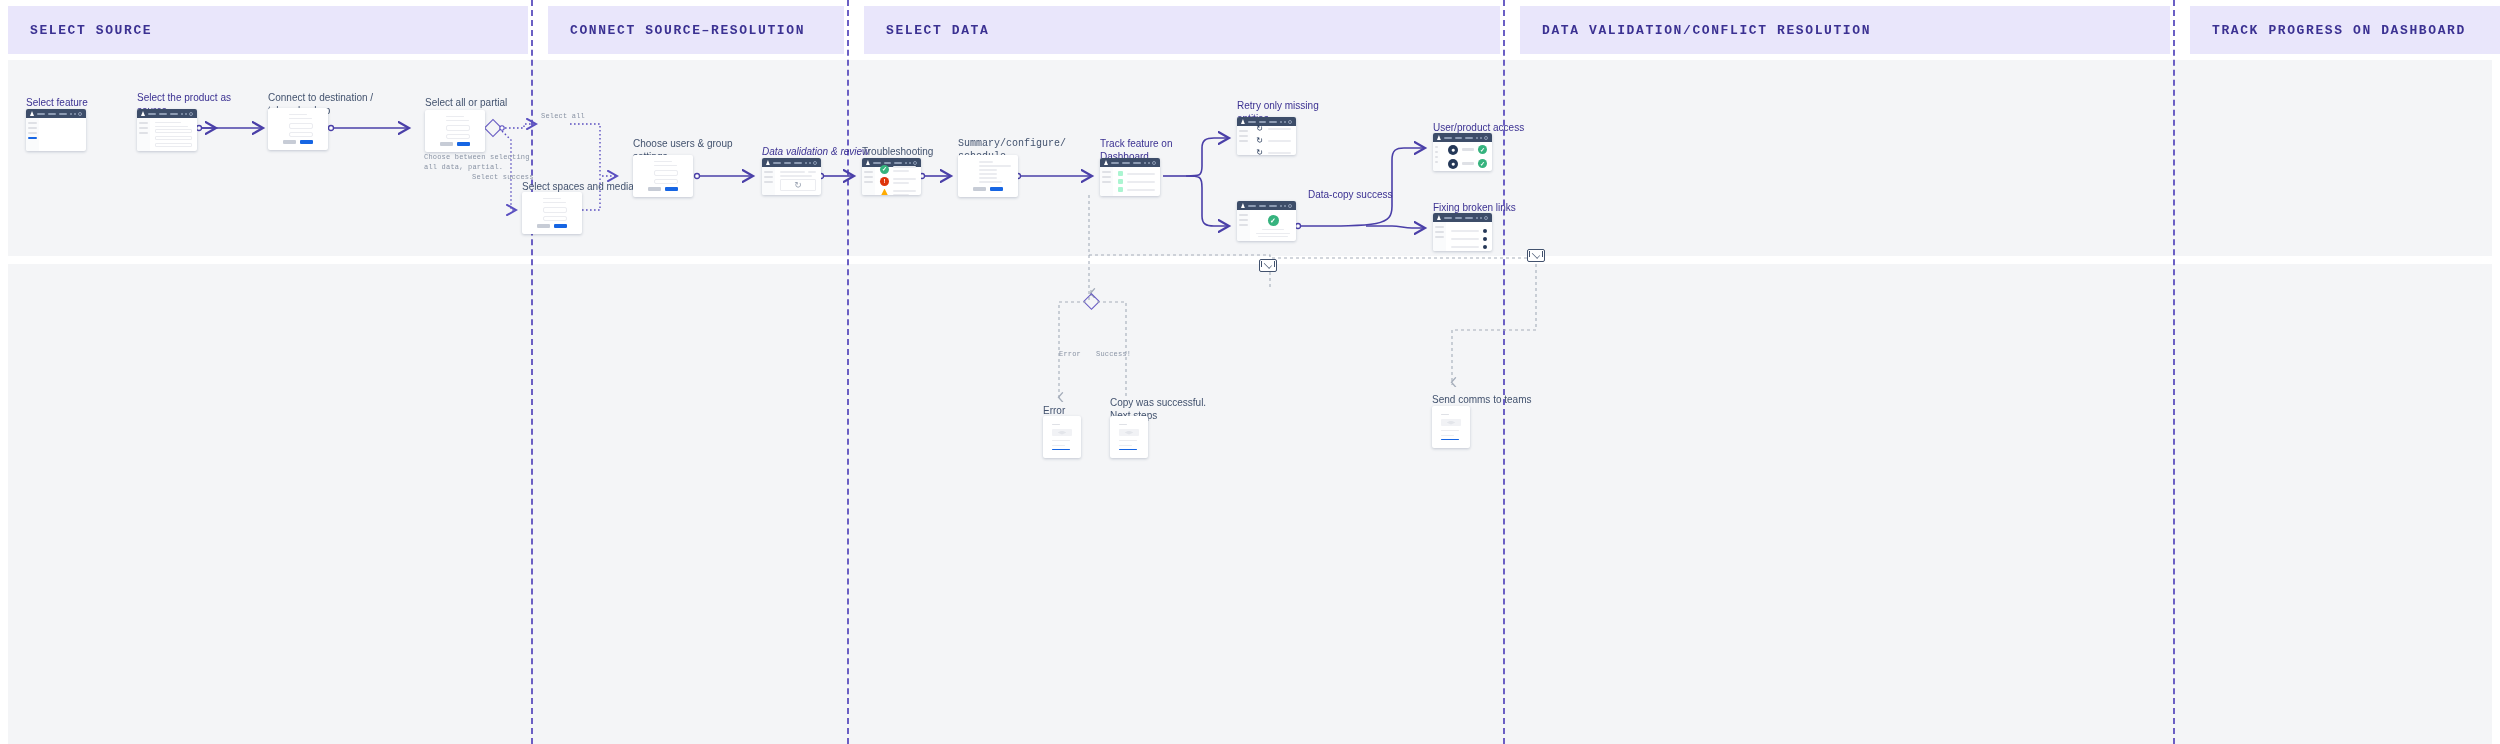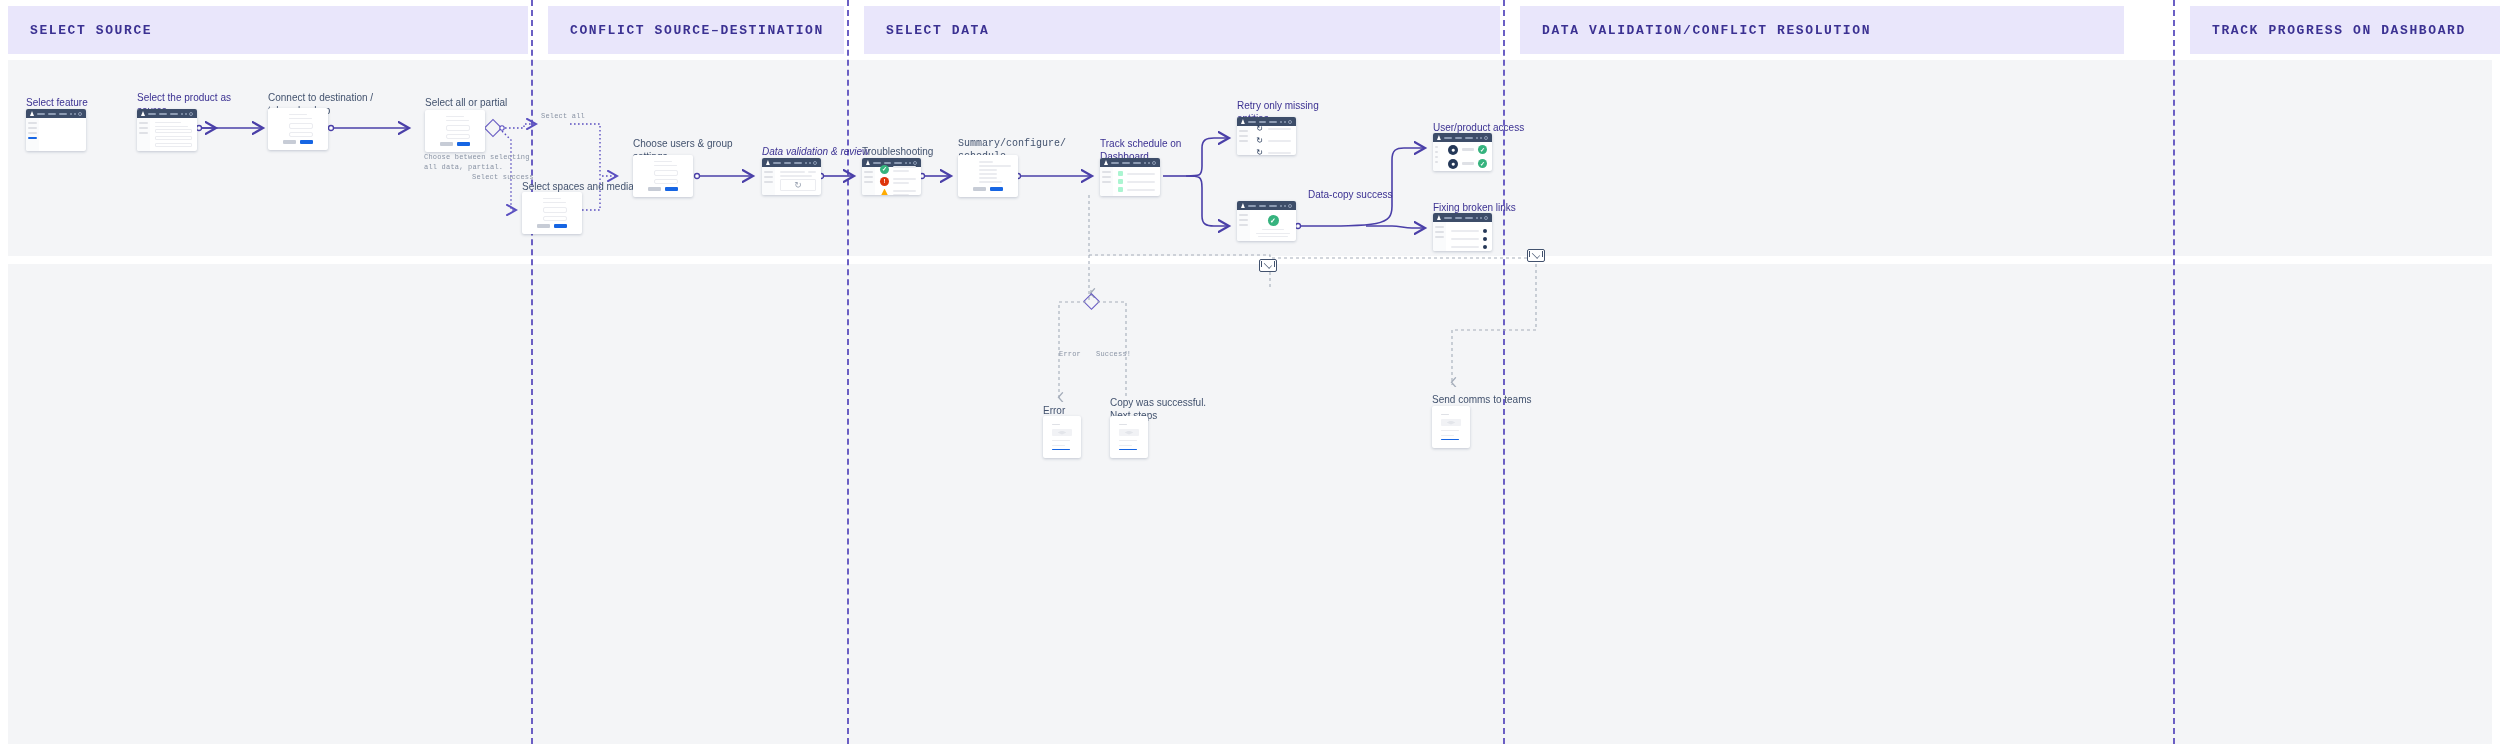--- a/index.html
+++ b/index.html
@@ -141,26 +141,26 @@
 
 <div id="canvas">
 
   <div class="band top"></div>
   <div class="band bottom"></div>
 
   <div class="lane-header" style="left:8px;width:520px;">
     <span class="lane-header-label">SELECT SOURCE</span>
   </div>
   <div class="lane-header" style="left:548px;width:296px;">
-    <span class="lane-header-label">CONFLICT SOURCE–DESTINATION</span>
+    <span class="lane-header-label">CONNECT SOURCE–RESOLUTION</span>
   </div>
   <div class="lane-header" style="left:864px;width:636px;">
     <span class="lane-header-label">SELECT DATA</span>
   </div>
-  <div class="lane-header" style="left:1520px;width:604px;">
+  <div class="lane-header" style="left:1520px;width:650px;">
     <span class="lane-header-label">DATA VALIDATION/CONFLICT RESOLUTION</span>
   </div>
   <div class="lane-header" style="left:2190px;width:652px;">
     <span class="lane-header-label">TRACK PROGRESS ON DASHBOARD</span>
   </div>
 
   <div class="lane-divider" style="left:531px;"></div>
   <div class="lane-divider" style="left:847px;"></div>
   <div class="lane-divider" style="left:1503px;"></div>
   <div class="lane-divider" style="left:2173px;"></div>
@@ -244,21 +244,21 @@
   <div class="cap dark" style="left:268px;top:91px;">Connect to destination /
 take a backup</div>
   <div class="cap dark" style="left:425px;top:96px;">Select all or partial</div>
   <div class="cap dark" style="left:522px;top:180px;width:130px;">Select spaces and media</div>
   <div class="cap dark" style="left:633px;top:137px;">Choose users &amp; group
 settings</div>
   <div class="cap" style="left:762px;top:145px;width:130px;font-style:italic;">Data validation &amp; review</div>
   <div class="cap dark" style="left:862px;top:145px;">Troubleshooting</div>
   <div class="cap dark" style="left:958px;top:137px;font-family:Liberation Mono, monospace;">Summary/configure/
 schedule</div>
-  <div class="cap" style="left:1100px;top:137px;">Track schedule on
+  <div class="cap" style="left:1100px;top:137px;">Track feature on
 Dashboard</div>
   <div class="cap" style="left:1237px;top:99px;">Retry only missing
 entities</div>
   <div class="cap" style="left:1308px;top:188px;width:130px;">Data-copy success</div>
   <div class="cap" style="left:1433px;top:121px;width:130px;">User/product access</div>
   <div class="cap" style="left:1433px;top:201px;">Fixing broken links</div>
   <div class="cap dark" style="left:1043px;top:404px;">Error</div>
   <div class="cap dark" style="left:1110px;top:396px;width:110px;">Copy was successful.
 Next steps</div>
   <div class="cap dark" style="left:1432px;top:393px;width:120px;">Send comms to teams</div>

